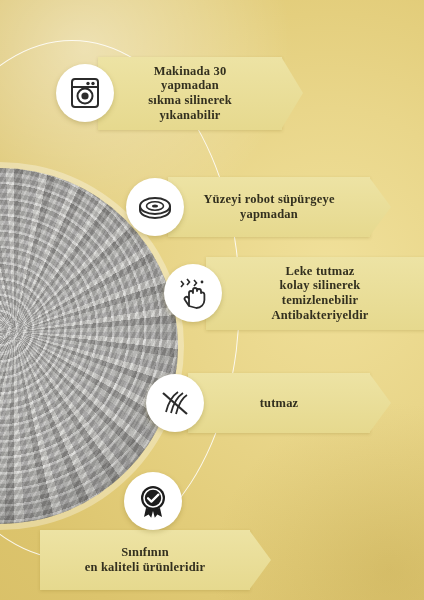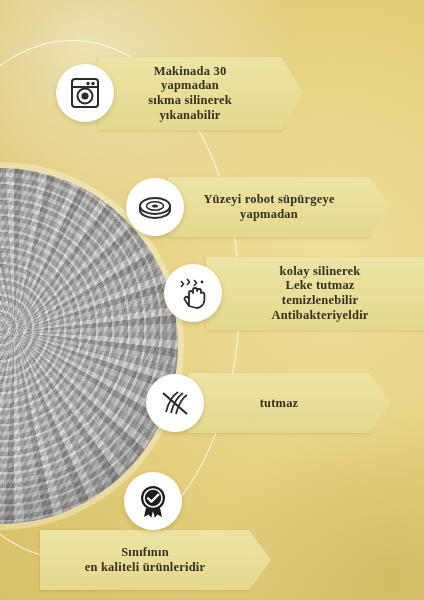--- a/index.html
+++ b/index.html
@@ -182,22 +182,22 @@
         <path d="M13 30 L13 17 a2 2 0 0 1 4 0 l0 -3 a2 2 0 0 1 4 0 l0 1 a2 2 0 0 1 4 0 l0 2 a2 2 0 0 1 3.4 1.4 l0 5.6 a8 8 0 0 1 -8 8 z" fill="none" stroke="#2b2b2b" stroke-width="1.8" stroke-linejoin="round"></path>
         <path d="M13 30 L9 24 a2 2 0 0 1 3.2 -2.4 L13 23" fill="none" stroke="#2b2b2b" stroke-width="1.8" stroke-linejoin="round"></path>
         <path d="M5 5 l2.5 3 -2.5 3" fill="none" stroke="#2b2b2b" stroke-width="1.6"></path>
         <path d="M11 3 l2.5 3 -2.5 3" fill="none" stroke="#2b2b2b" stroke-width="1.6"></path>
         <path d="M18 4 l2.5 3 -2.5 3" fill="none" stroke="#2b2b2b" stroke-width="1.6"></path>
         <circle cx="26" cy="6" r="1.4" fill="#2b2b2b"></circle>
       </svg>
     </div>
     <div class="ribbon">
       <span>
+        <em style="font-style:normal;display:block">Leke tutmaz</em>
         <em style="font-style:normal;display:block">kolay silinerek</em>
-        <em style="font-style:normal;display:block">Leke tutmaz</em>
         <em style="font-style:normal;display:block">temizlenebilir</em>
         <em style="font-style:normal;display:block">Antibakteriyeldir</em>
       </span>
     </div>
   </div>
 
   <div class="feature" id="f4">
     <div class="badge">
       <svg width="34" height="34" viewBox="0 0 34 34">
         <path d="M8 26 C10 18 14 10 20 6" fill="none" stroke="#2b2b2b" stroke-width="1.8"></path>

